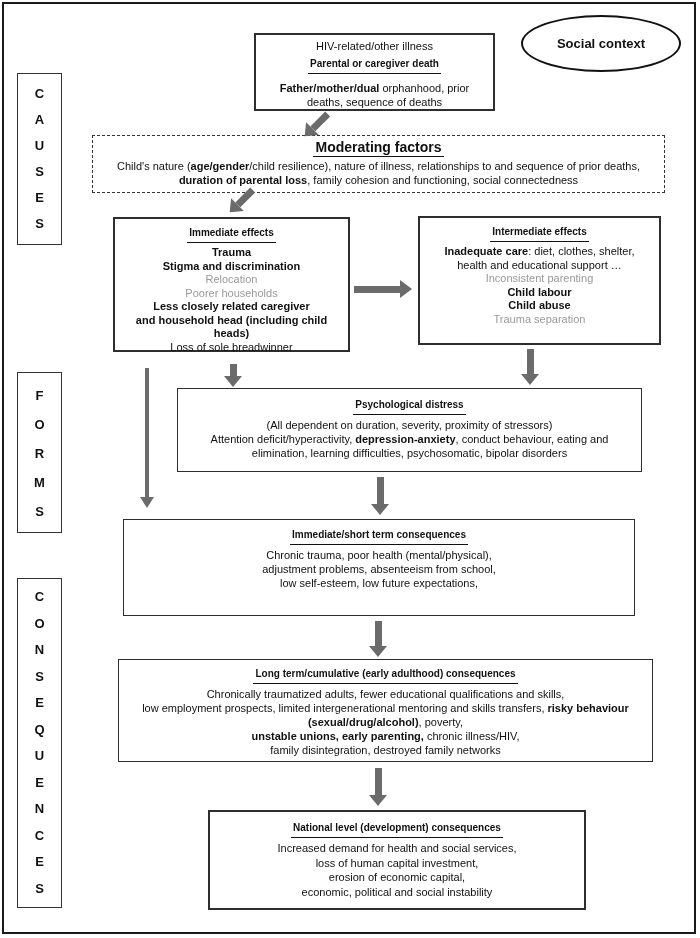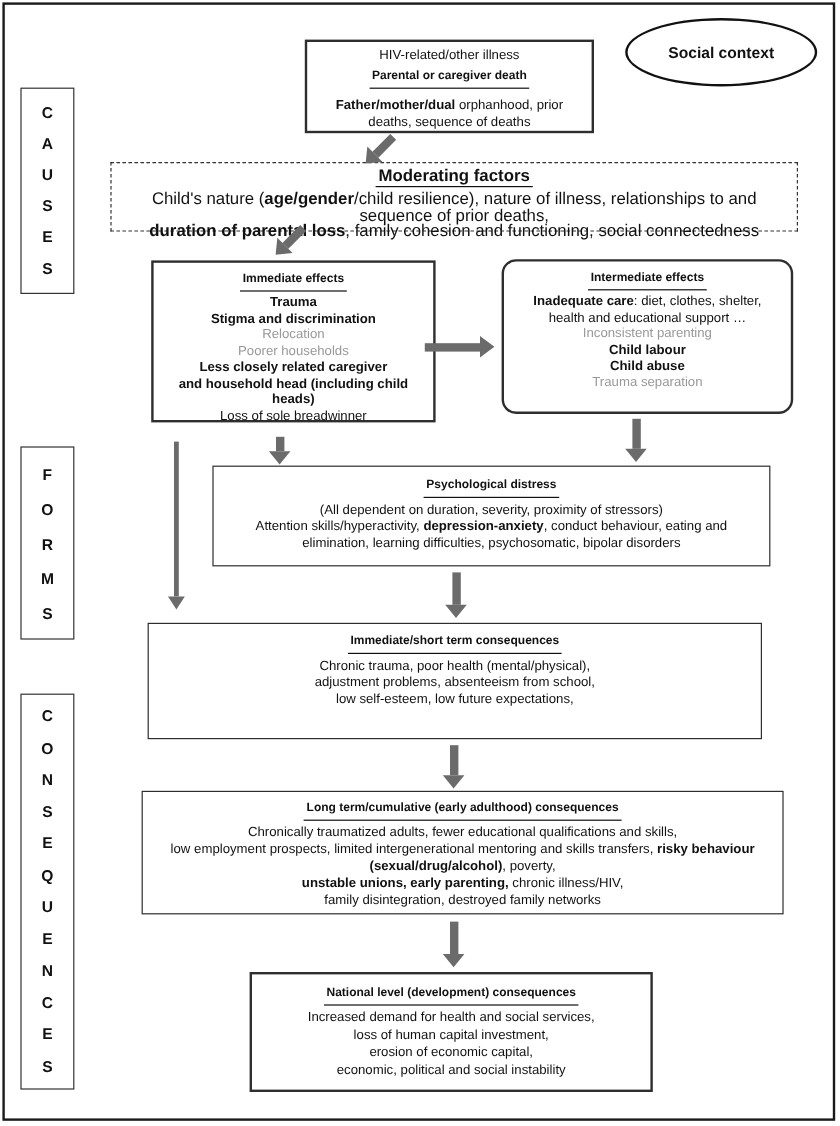--- a/index.html
+++ b/index.html
@@ -22,30 +22,30 @@
 
   
   .parental{left:254px;top:33px;width:241px;height:78px;border-width:2px;padding-top:5px;}
   .parental .subtitle{font-size:11px;line-height:13px;}
   .parental .body{margin-top:5px;}
   .ellipse{position:absolute;left:521px;top:15px;width:160px;height:57px;border:2px solid #111;
            border-radius:50%;background:#fff;display:flex;align-items:center;justify-content:center;
            font-weight:700;font-size:13px;}
   .moderating{left:92px;top:135px;width:573px;height:58px;border:1.5px dashed #333;padding:2px 3px;}
   .moderating .box-title{font-size:14px;}
-  .moderating .tline{font-size:14px;line-height:13.5px;}
-  .immediate{left:126px;top:217px;width:237px;height:135px;border-width:2px;}
-  .intermediate{left:418px;top:216px;width:243px;height:129px;border-width:2px;border-radius:12px;}
+  .moderating .tline{font-size:11px;line-height:13.5px;}
+  .immediate{left:113px;top:217px;width:237px;height:135px;border-width:2px;}
+  .intermediate{left:418px;top:216px;width:243px;height:129px;border-width:2px;}
   .psych{left:177px;top:388px;width:465px;height:84px;padding-top:5px;}
   .psych .tline{line-height:14px;}
   .shortterm{left:123px;top:519px;width:512px;height:97px;padding-top:4px;}
   .shortterm .tline{line-height:14px;}
   .longterm{left:118px;top:659px;width:535px;height:103px;padding:3px 2px;}
   .longterm .tline{line-height:14px;}
-  .national{left:208px;top:810px;width:336px;height:100px;border-width:2px;padding-top:5px;}
+  .national{left:208px;top:810px;width:378px;height:100px;border-width:2px;padding-top:5px;}
   .national .tline{line-height:14.5px;}
 
   
   .side-box{position:absolute;left:17px;width:45px;border:1.5px solid #333;background:#fff;
             text-align:center;font-weight:700;font-size:13px;}
   .side-causes{top:73px;height:172px;padding-top:7px;}
   .side-causes .stack-letter{line-height:26px;}
   .side-forms{top:372px;height:161px;padding-top:8px;}
   .side-forms .stack-letter{line-height:29px;}
   .side-consequences{top:578px;height:330px;padding-top:5px;}
@@ -156,21 +156,21 @@
         <div class="tline"><span class="g">Trauma separation</span></div>
       </div>
   </div>
 
   <div class="box psych">
     <div class="title-row">
       <span class="box-title">Psychological distress</span>
     </div>
     <div>
         <div class="tline"><span>(All dependent on duration, severity, proximity of stressors)</span></div>
-        <div class="tline"><span>Attention skills/hyperactivity, </span><span class="b">depression-anxiety</span><span>, conduct behaviour, eating and</span></div>
+        <div class="tline"><span>Attention deficit/hyperactivity, </span><span class="b">depression-anxiety</span><span>, conduct behaviour, eating and</span></div>
         <div class="tline"><span>elimination, learning difficulties, psychosomatic, bipolar disorders</span></div>
       </div>
   </div>
 
   <div class="box shortterm">
     <div class="title-row">
       <span class="box-title">Immediate/short term consequences</span>
     </div>
     <div>
         <div class="tline"><span>Chronic trauma, poor health (mental/physical),</span></div>

